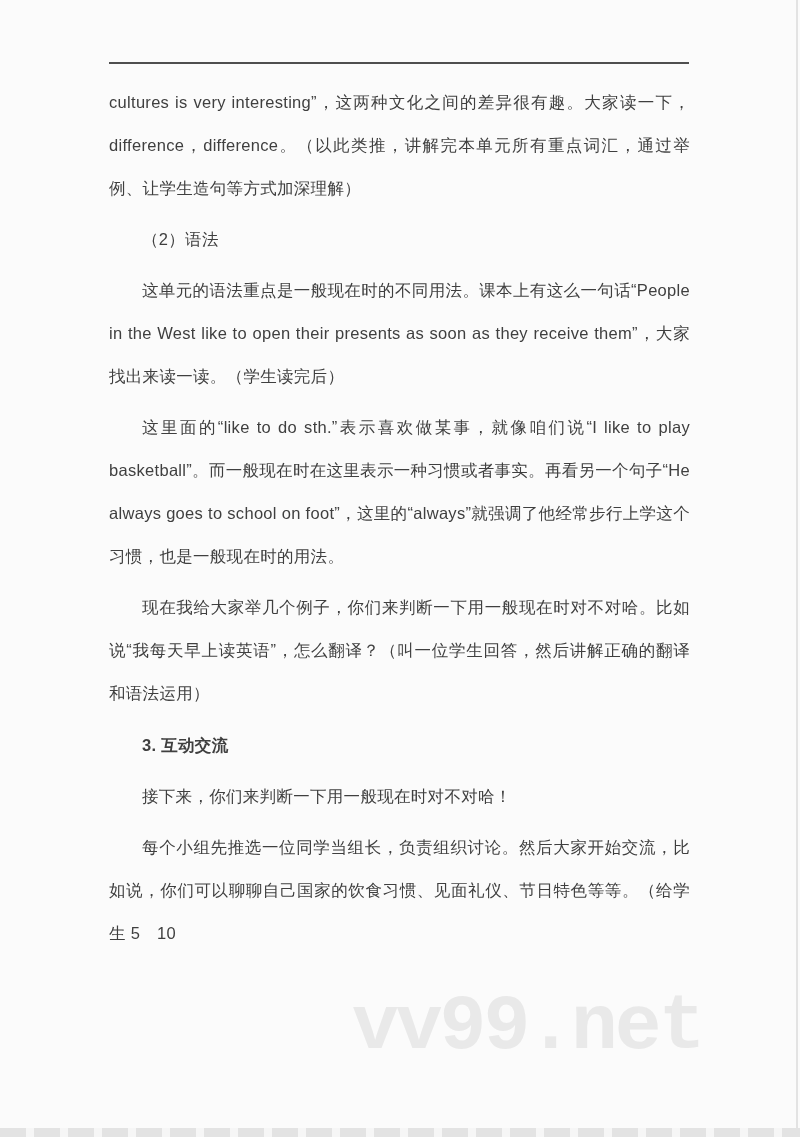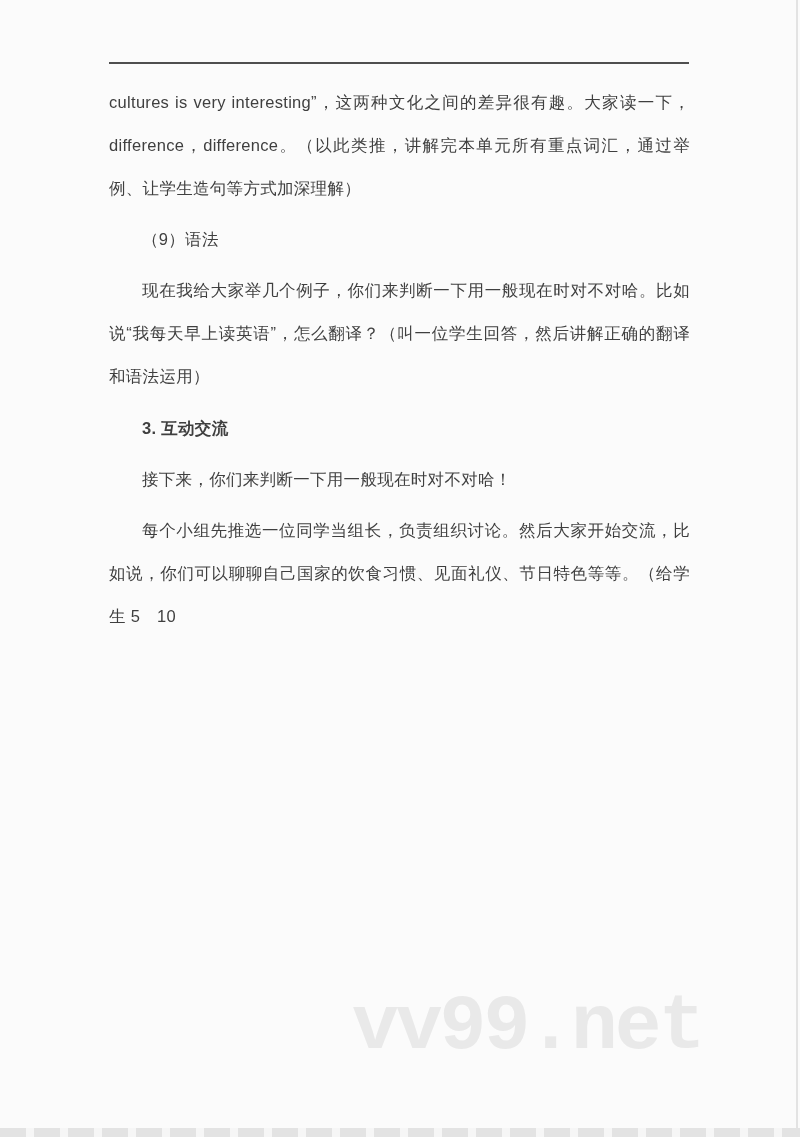--- a/index.html
+++ b/index.html
@@ -77,21 +77,23 @@
 </style>
 </head>
 <body>
 
 <div class="page">
 
   <div class="header-rule"></div>
 
   <div class="content">
     <p>cultures is very interesting”，这两种文化之间的差异很有趣。大家读一下，difference，difference。（以此类推，讲解完本单元所有重点词汇，通过举例、让学生造句等方式加深理解）</p>
-    <p class="indent">（9）语法</p>
+    <p class="indent">（2）语法</p>
+    <p class="indent">这单元的语法重点是一般现在时的不同用法。课本上有这么一句话“People in the West like to open their presents as soon as they receive them”，大家找出来读一读。（学生读完后）</p>
+    <p class="indent">这里面的“like to do sth.”表示喜欢做某事，就像咱们说“I like to play basketball”。而一般现在时在这里表示一种习惯或者事实。再看另一个句子“He always goes to school on foot”，这里的“always”就强调了他经常步行上学这个习惯，也是一般现在时的用法。</p>
     <p class="indent">现在我给大家举几个例子，你们来判断一下用一般现在时对不对哈。比如说“我每天早上读英语”，怎么翻译？（叫一位学生回答，然后讲解正确的翻译和语法运用）</p>
     <p class="indent section-space">3. 互动交流</p>
     <p class="indent">接下来，你们来判断一下用一般现在时对不对哈！</p>
     <p class="indent">每个小组先推选一位同学当组长，负责组织讨论。然后大家开始交流，比如说，你们可以聊聊自己国家的饮食习惯、见面礼仪、节日特色等等。（给学生 5　10</p>
   </div>
 
   <div class="watermark">vv99.net</div>
 
   <div class="right-edge"></div>
   <div class="bottom-edge"></div>

